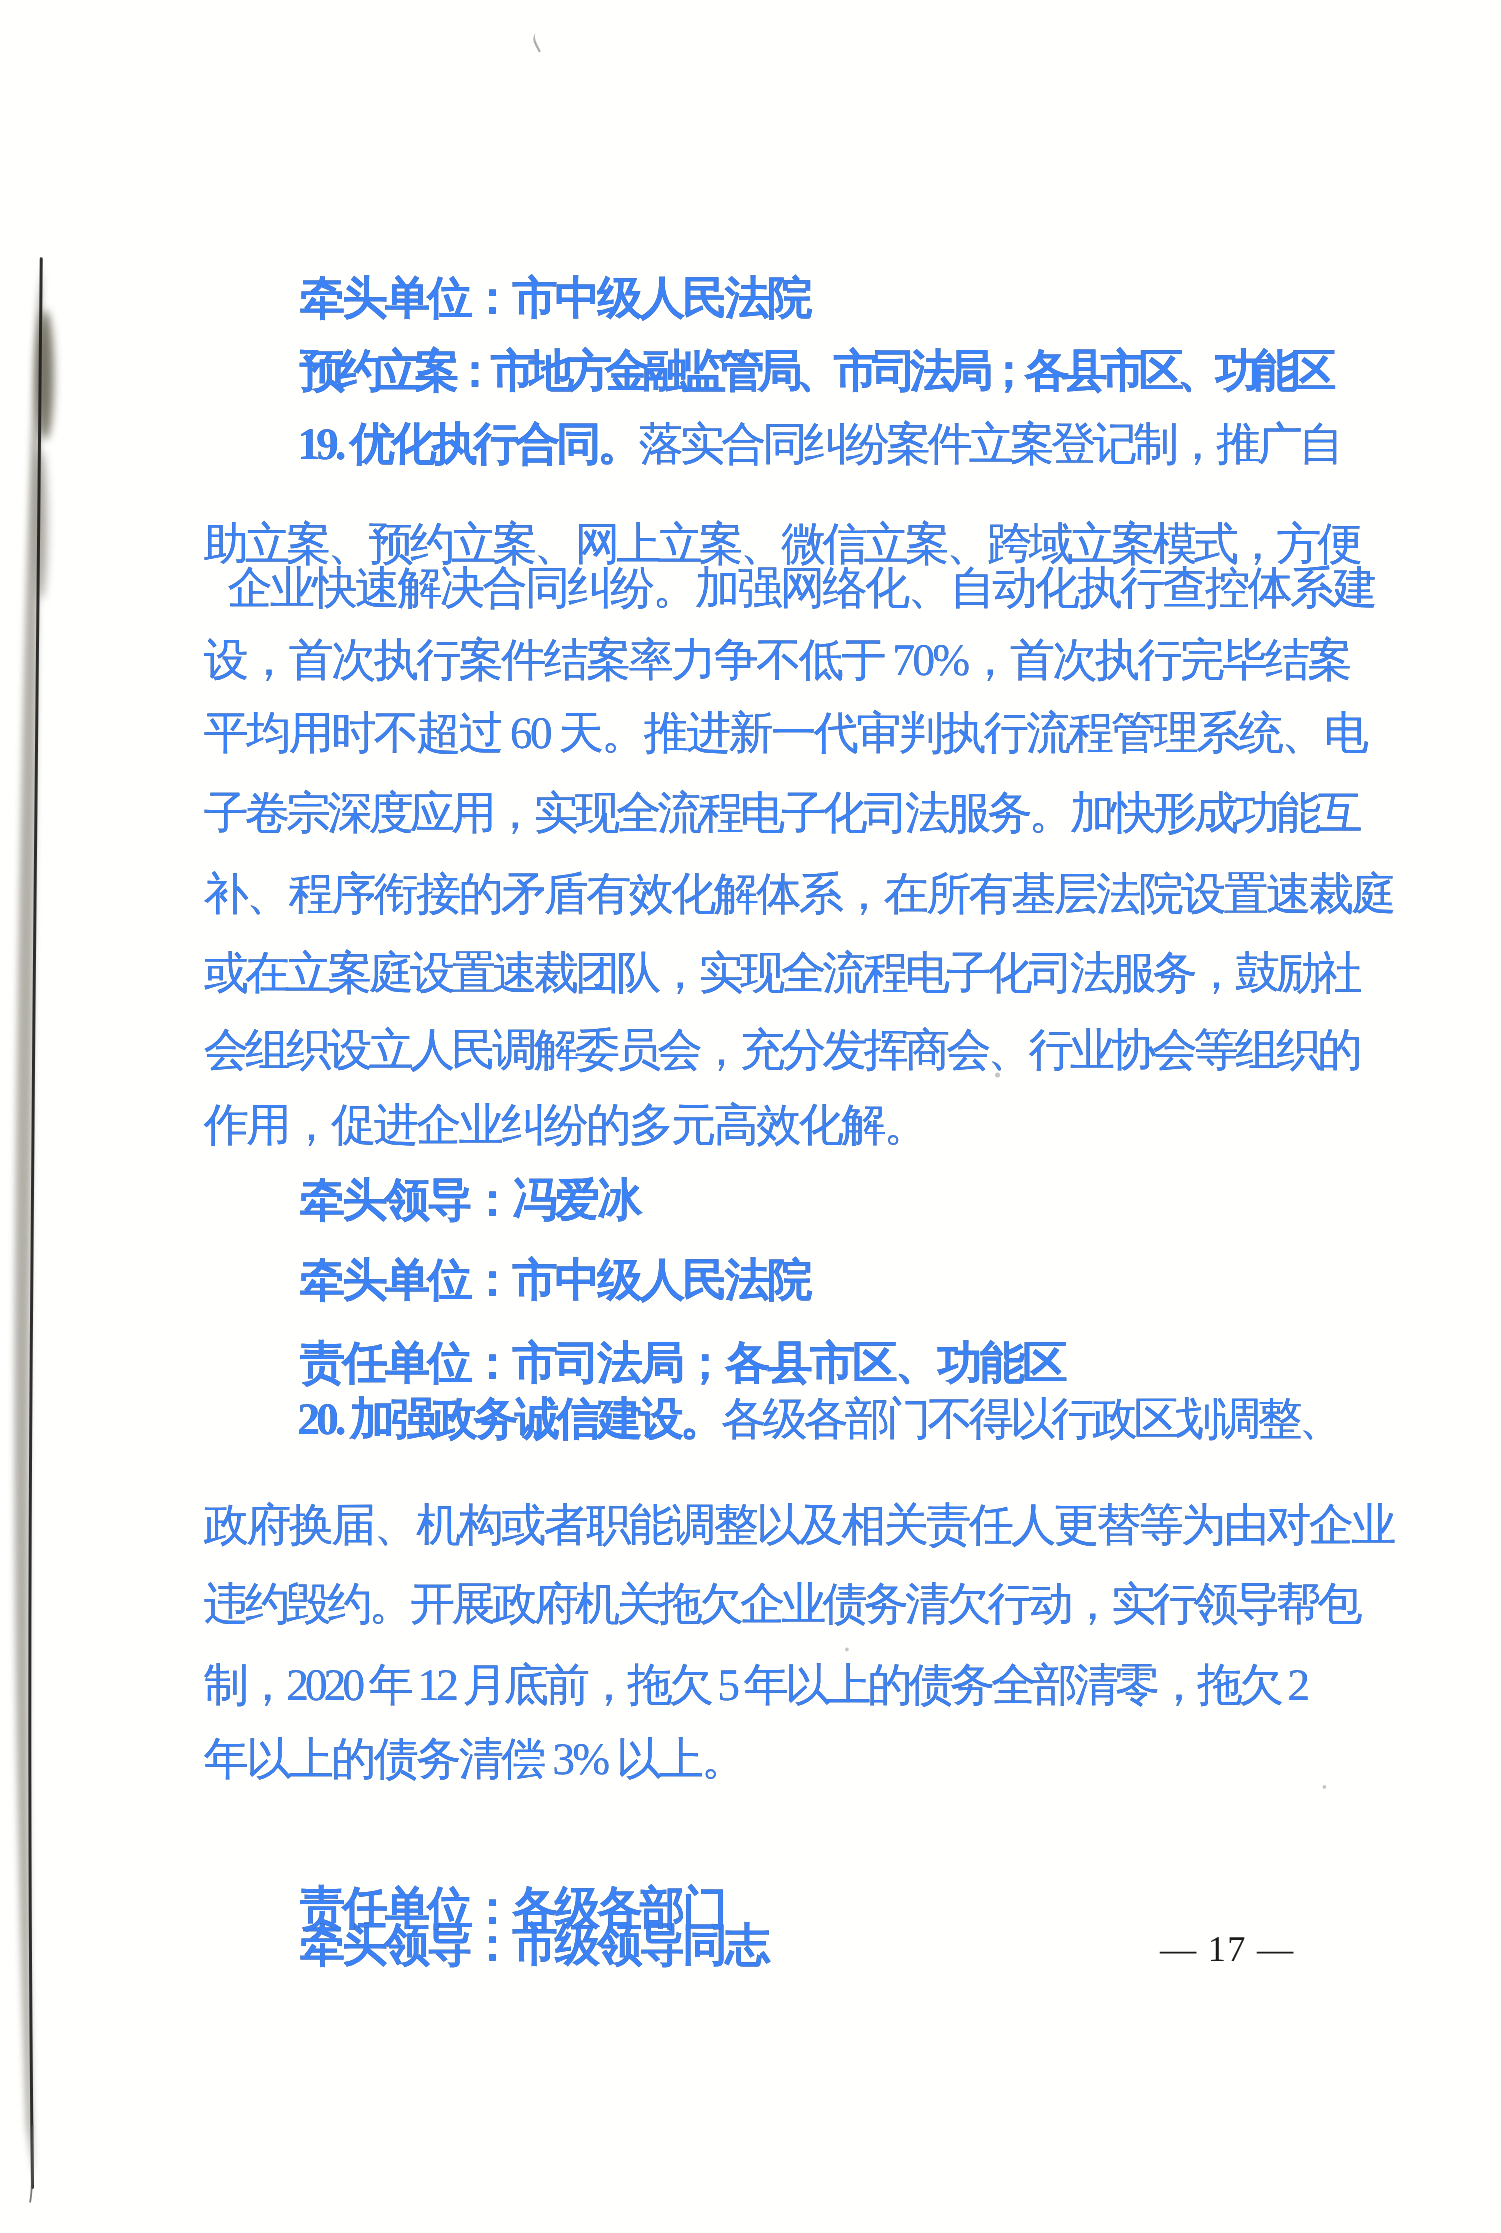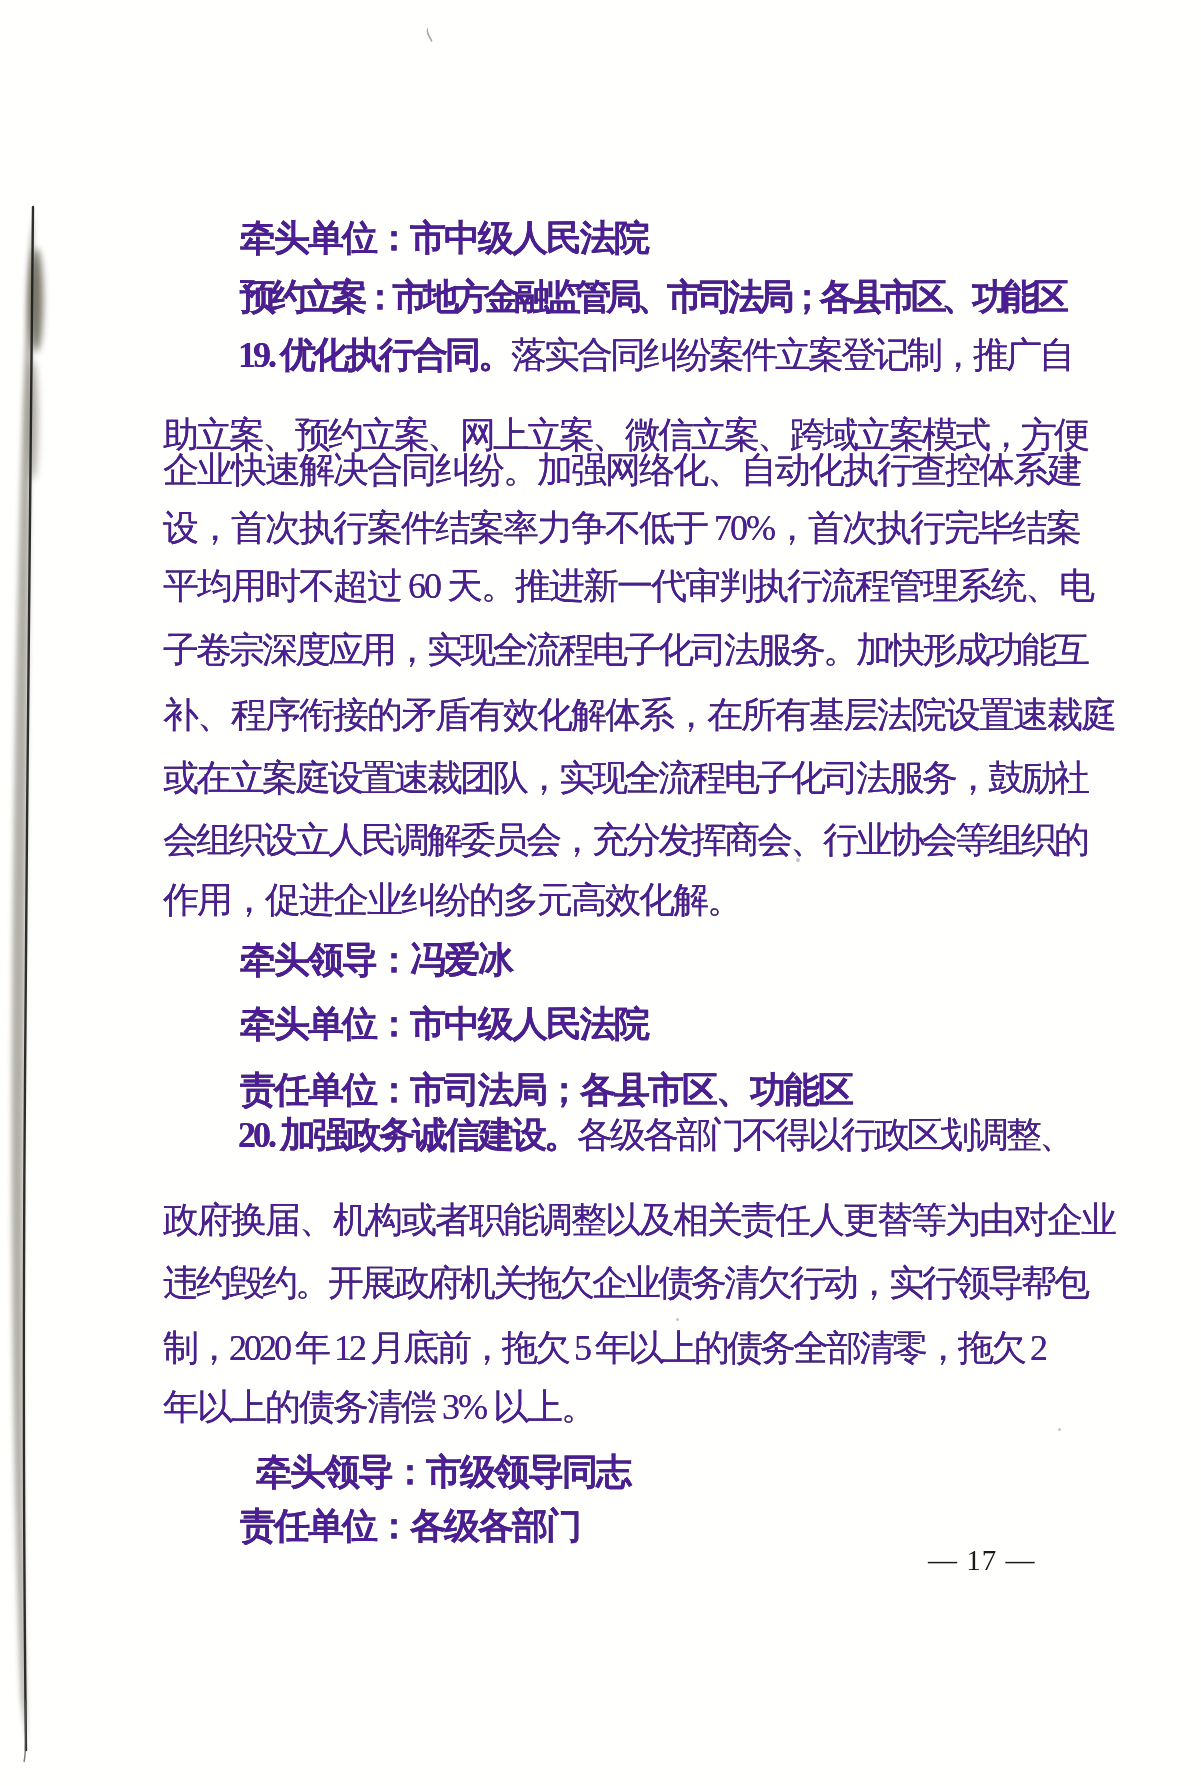--- a/index.html
+++ b/index.html
@@ -14,21 +14,21 @@
     position:absolute;left:0;top:0;width:1201px;height:1786px;
     background:#fffffe;
   }
   .line{
     position:absolute;
     white-space:nowrap;
     font-size:36px;
     line-height:44px;
     height:44px;
     letter-spacing:-2px;
-    color:#4c1d95;
+    color:#3b82f6;
     
     text-shadow:0 0 0.4px #333;
   }
   .line.body{left:163px;}
   .line.label{left:240px;}
   .line.para{left:238px;}
   .line span.b{font-weight:bold;}
   .page-number{
     position:absolute;
     left:928px;top:1544px;
@@ -97,34 +97,34 @@
   <div class="speck s1"></div>
   <div class="speck s2"></div>
   <div class="speck s3"></div>
   <div class="speck s4"></div>
 
   <div>
       <div class="line label" style="top: 216px;"><span class="b">牵头单位：市中级人民法院</span></div>
       <div class="line label" style="top: 275px; letter-spacing: -5.5px;"><span class="b">预约立案：市地方金融监管局、市司法局；各县市区、功能区</span></div>
       <div class="line para" style="top: 333px; letter-spacing: -3px;"><span class="b">19. 优化执行合同。</span><span>落实合同纠纷案件立案登记制，推广自</span></div>
       <div class="line body" style="top: 413px; letter-spacing: -3px;"><span>助立案、预约立案、网上立案、微信立案、跨域立案模式，方便</span></div>
-      <div class="line body" style="top: 448px;"><span>企业快速解决合同纠纷。加强网络化、自动化执行查控体系建</span></div>
+      <div class="line body" style="top: 448px; margin-left: 19px;"><span>企业快速解决合同纠纷。加强网络化、自动化执行查控体系建</span></div>
       <div class="line body" style="top: 506px;"><span>设，首次执行案件结案率力争不低于 70%，首次执行完毕结案</span></div>
       <div class="line body" style="top: 564px;"><span>平均用时不超过 60 天。推进新一代审判执行流程管理系统、电</span></div>
       <div class="line body" style="top: 628px; letter-spacing: -3px;"><span>子卷宗深度应用，实现全流程电子化司法服务。加快形成功能互</span></div>
       <div class="line body" style="top: 693px;"><span>补、程序衔接的矛盾有效化解体系，在所有基层法院设置速裁庭</span></div>
       <div class="line body" style="top: 756px; letter-spacing: -3px;"><span>或在立案庭设置速裁团队，实现全流程电子化司法服务，鼓励社</span></div>
       <div class="line body" style="top: 818px; letter-spacing: -3px;"><span>会组织设立人民调解委员会，充分发挥商会、行业协会等组织的</span></div>
       <div class="line body" style="top: 878px;"><span>作用，促进企业纠纷的多元高效化解。</span></div>
       <div class="line label" style="top: 938px;"><span class="b">牵头领导：冯爱冰</span></div>
       <div class="line label" style="top: 1002px;"><span class="b">牵头单位：市中级人民法院</span></div>
       <div class="line label" style="top: 1068px;"><span class="b">责任单位：市司法局；各县市区、功能区</span></div>
       <div class="line para" style="top: 1113px; letter-spacing: -3px;"><span class="b">20. 加强政务诚信建设。</span><span>各级各部门不得以行政区划调整、</span></div>
       <div class="line body" style="top: 1198px;"><span>政府换届、机构或者职能调整以及相关责任人更替等为由对企业</span></div>
       <div class="line body" style="top: 1261px; letter-spacing: -3px;"><span>违约毁约。开展政府机关拖欠企业债务清欠行动，实行领导帮包</span></div>
       <div class="line body" style="top: 1326px; letter-spacing: -3px;"><span>制，2020 年 12 月底前，拖欠 5 年以上的债务全部清零，拖欠 2</span></div>
       <div class="line body" style="top: 1385px;"><span>年以上的债务清偿 3% 以上。</span></div>
-      <div class="line label" style="top: 1450px; margin-left: 16px;"><span class="b">牵头领导：市级领导同志</span></div>
+      <div class="line label" style="top: 1534px;"><span class="b">牵头领导：市级领导同志</span></div>
       <div class="line label" style="top: 1504px;"><span class="b">责任单位：各级各部门</span></div>
     </div>
 
   <div class="page-number">— 17 —</div>
 </div>
 
 </body></html>

